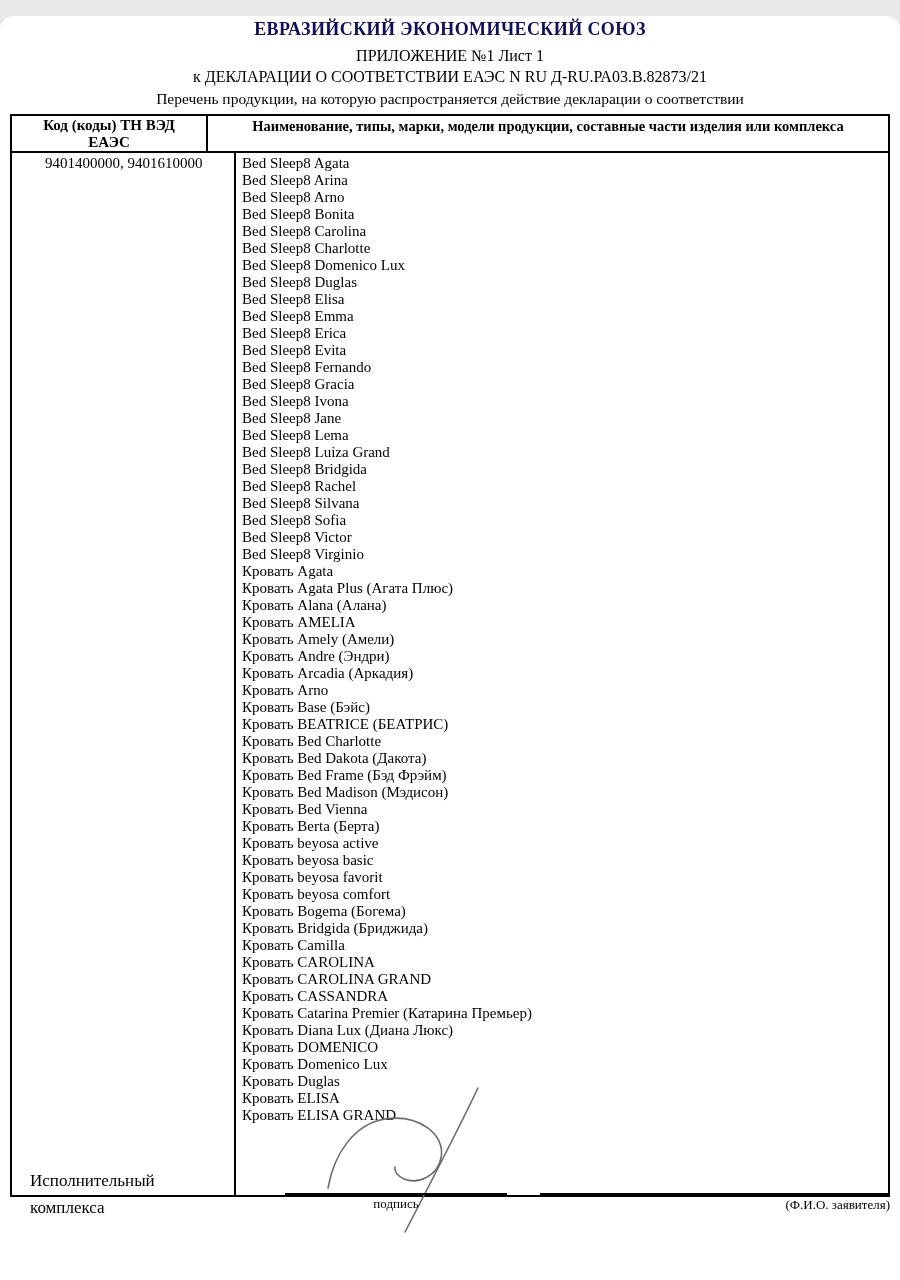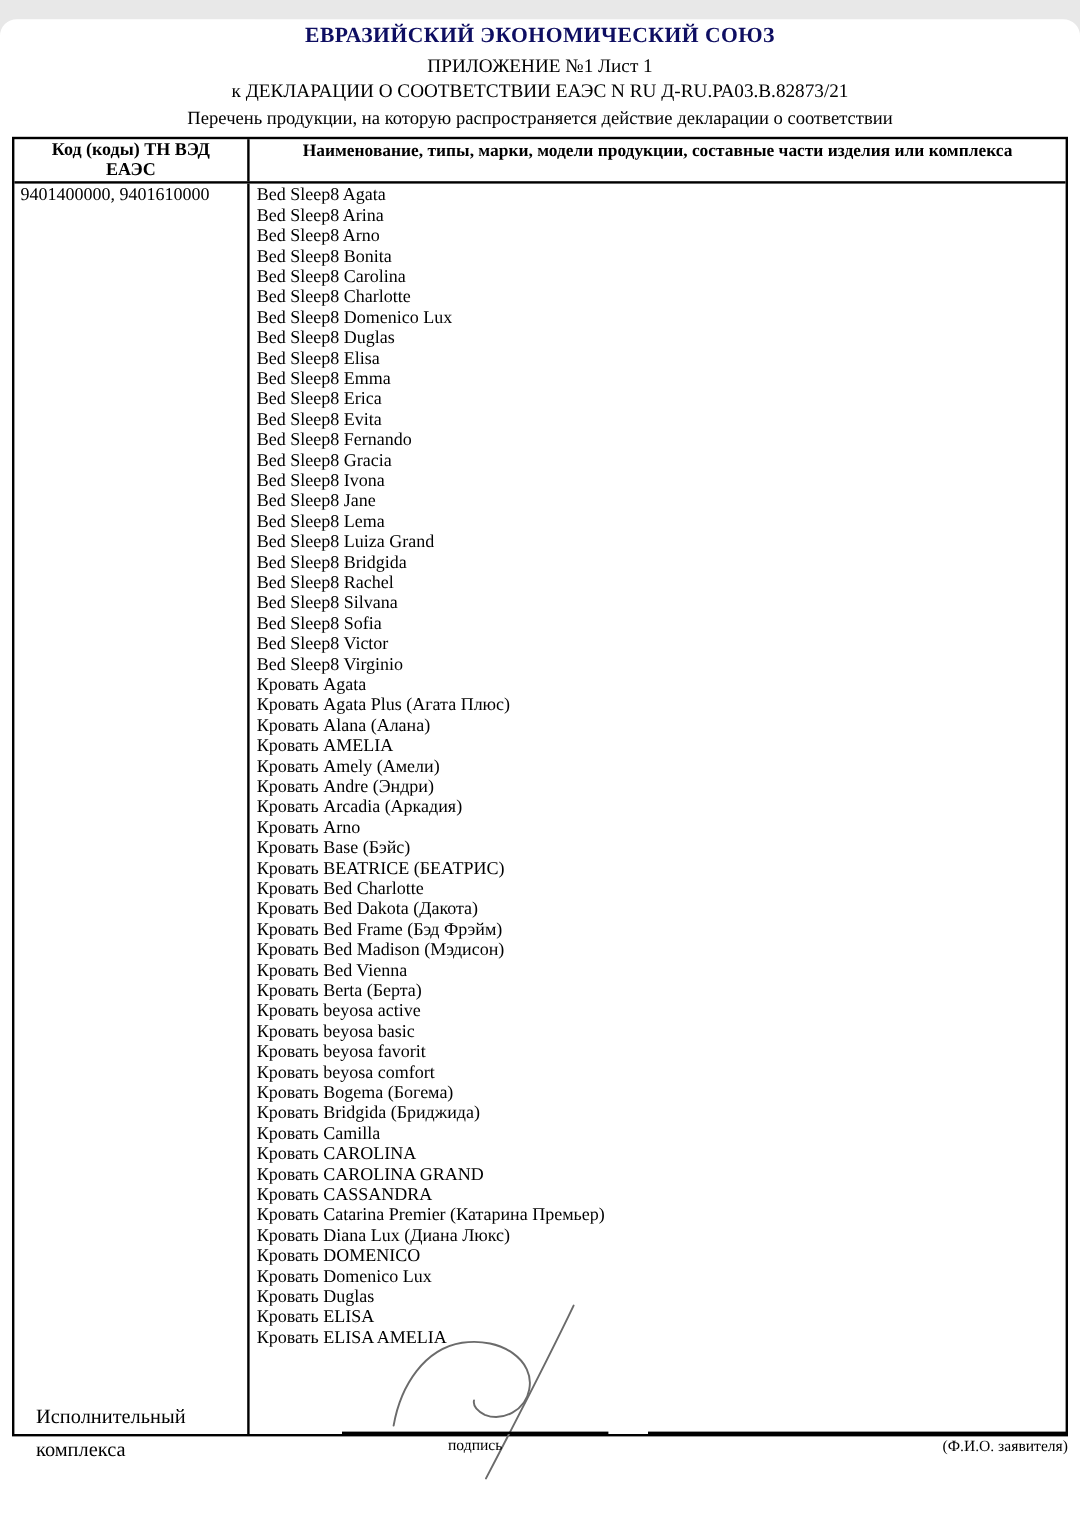--- a/index.html
+++ b/index.html
@@ -28,21 +28,21 @@
   .thead{display:flex;border-bottom:2px solid #000;height:37px;box-sizing:border-box;}
   .th-code{
     width:196px;box-sizing:border-box;border-right:2px solid #000;
     font-weight:bold;font-size:15px;line-height:16.5px;
     text-align:center;padding:1px 12px;
   }
   .th-name{
     flex:1;font-weight:bold;font-size:14.5px;text-align:center;
     padding:2px 19px;white-space:nowrap;overflow:hidden;
   }
-  .tbody{display:flex;flex:1;min-height:0;}
+  .tbody{display:flex;flex:1;min-height:0;padding-left:28px;}
   .td-code{
     width:196px;box-sizing:border-box;border-right:2px solid #000;
     font-size:15px;padding:2px 3px 0 5px;white-space:nowrap;
   }
   .td-products{flex:1;font-size:15px;line-height:17px;padding:2px 6px 0 6px;}
   .product-line{height:17px;white-space:nowrap;}
   
   .footer-position{
     position:absolute;left:30px;top:1151px;width:190px;
     font-size:17px;line-height:27px;
@@ -132,21 +132,21 @@
           <div class="product-line">Кровать Camilla</div>
           <div class="product-line">Кровать CAROLINA</div>
           <div class="product-line">Кровать CAROLINA GRAND</div>
           <div class="product-line">Кровать CASSANDRA</div>
           <div class="product-line">Кровать Catarina Premier (Катарина Премьер)</div>
           <div class="product-line">Кровать Diana Lux (Диана Люкс)</div>
           <div class="product-line">Кровать DOMENICO</div>
           <div class="product-line">Кровать Domenico Lux</div>
           <div class="product-line">Кровать Duglas</div>
           <div class="product-line">Кровать ELISA</div>
-          <div class="product-line">Кровать ELISA AMELIA</div>
+          <div class="product-line">Кровать ELISA GRAND</div>
         </div>
     </div>
   </div>
 
   <svg class="signature-svg" width="900" height="1280" viewBox="0 0 900 1280">
     <path d="M 328 1172 C 334 1138 354 1108 385 1103 C 418 1098 446 1118 441 1142 C 438 1159 419 1169 404 1163 C 398 1160 394 1156 395 1151" fill="none" stroke="#6b6b6b" stroke-width="1.6" stroke-linecap="round"></path>
     <path d="M 478 1072 C 456 1118 430 1168 405 1216" fill="none" stroke="#6b6b6b" stroke-width="1.6" stroke-linecap="round"></path>
   </svg>
 
   <div class="footer-position">Исполнительный комплекса</div>

